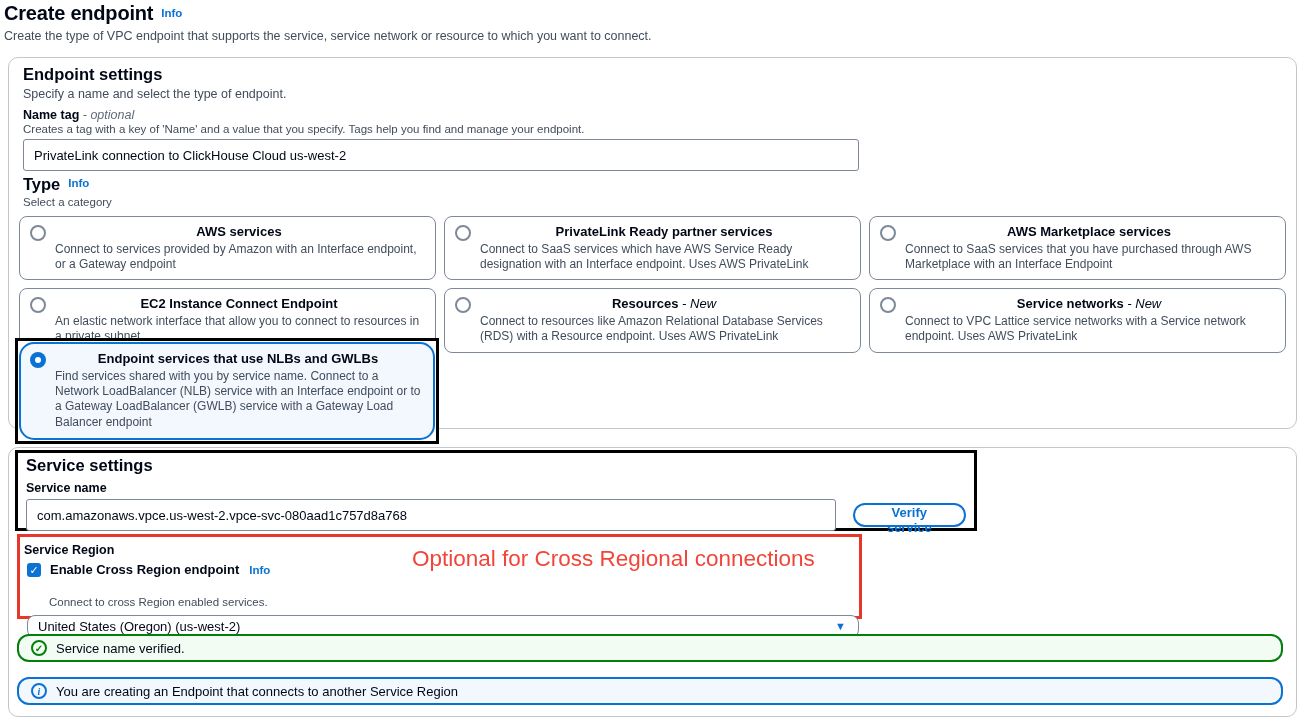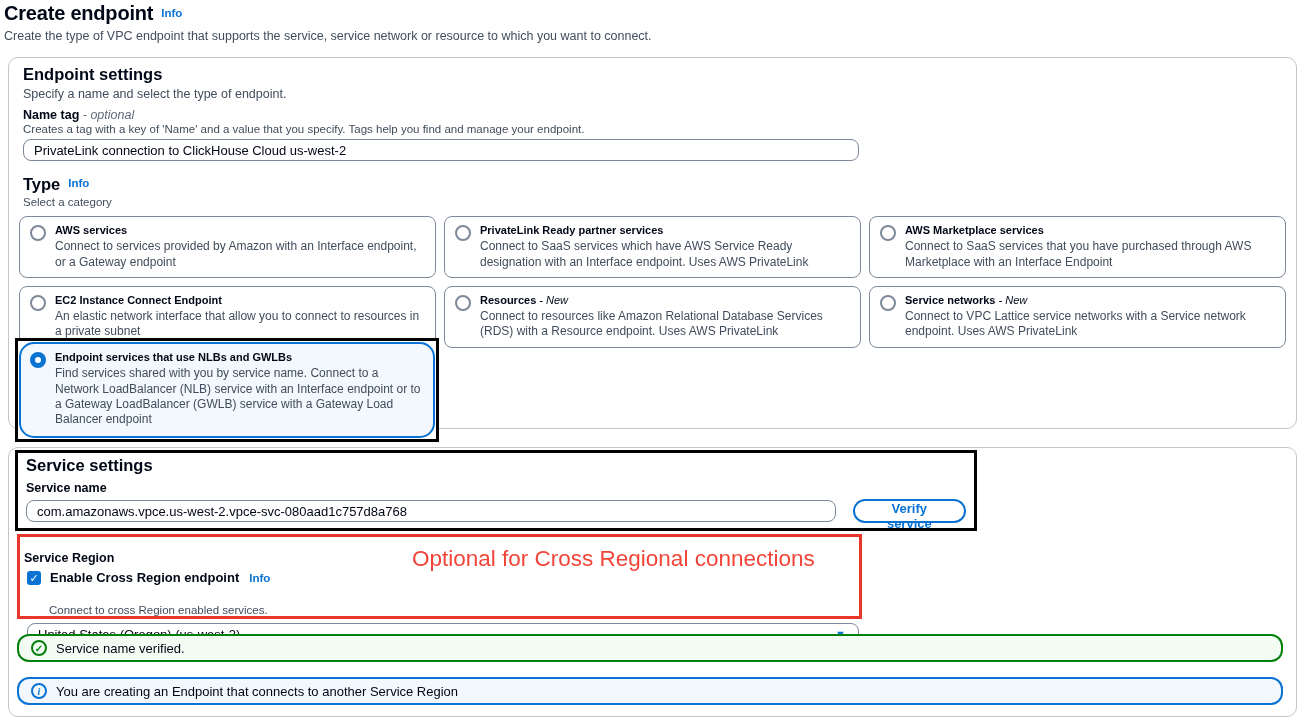--- a/index.html
+++ b/index.html
@@ -20,21 +20,21 @@
   #card-endpoint { top:57px; height:372px; }
   #card-service  { top:447px; height:270px; }
 
   .section-title { font-size:16.5px; font-weight:bold; color:#000716; }
   .section-sub   { font-size:12.5px; color:#414d5c; }
   .field-label   { font-size:12.5px; font-weight:bold; color:#000716; }
   .label-suffix  { font-style:italic; font-weight:normal; color:#5f6b7a; }
   .field-desc    { font-size:11.5px; color:#414d5c; }
 
   .text-input {
-    border:1px solid #7d8998; border-radius:8px; height:22px;
+    border:1px solid #7d8998; border-radius:3px; height:32px;
     font-size:13px; color:#000716; padding:0 10px; background:#fff;
     font-family:"Liberation Sans", sans-serif; display:block;
   }
 
   
   .c1-title    { position:absolute; left:14px; top:7px;  }
   .c1-sub      { position:absolute; left:14px; top:29px; }
   .c1-nt-label { position:absolute; left:14px; top:50px; }
   .c1-nt-desc  { position:absolute; left:14px; top:65px; }
   .c1-nt-input { position:absolute; left:14px; top:81px; width:836px; }
@@ -42,21 +42,21 @@
   .c1-type-sub { position:absolute; left:14px; top:138px; }
 
   .tiles { position:absolute; left:10px; top:158px; width:1267px;
            display:grid; grid-template-columns:repeat(3,1fr); gap:8px; }
   .tile {
     border:1px solid #7d8998; border-radius:8px; background:#fff;
     padding:7px 12px 7px 10px; display:flex; gap:9px; cursor:pointer; min-height:55px;
   }
   .radio { width:16px; height:16px; min-width:16px; border:2px solid #7d8998;
            border-radius:50%; margin-top:1px; background:#fff; }
-  .tile-title { font-size:11px; font-weight:bold; line-height:1.2; }
+  .tile-title { font-size:13px; font-weight:bold; line-height:1.2;text-align:center; }
   .tile-desc  { font-size:12px; color:#414d5c; line-height:1.28; margin-top:2px; }
 
   .annot-black { border:3px solid #000; }
   .selected-wrap { position:absolute; left:6px; top:280px; width:424px; padding:1px; background:#fff; }
   .tile-selected {
     border:2px solid #0972d3; border-radius:15px; background:#f2f8fd;
     padding:7px 12px 8px 9px; display:flex; gap:9px; cursor:pointer;
   }
   .radio-on { width:16px; height:16px; min-width:16px; border-radius:50%;
               background:#0972d3; margin-top:1px; position:relative; }
@@ -69,21 +69,21 @@
   .svc-name-label { margin-top:6px; }
   .svc-row { display:flex; align-items:center; margin-top:4px; }
   .svc-input { width:834px; }
   .verify-btn {
     margin-left:17px; height:24px; padding:0 14px; background:#fff;
     border:2px solid #0972d3; border-radius:14px; color:#0972d3;
     font-size:13px; font-weight:bold; font-family:"Liberation Sans", sans-serif; cursor:pointer;
   }
 
   .region-rect { position:absolute; left:8px; top:86px; width:845px; height:85px;
-                 border:3px solid #e8362b; background:#fff; padding:14px 6px 0 4px; }
+                 border:3px solid #e8362b; background:#fff; padding:6px 6px 0 4px; }
   .cb-row { display:flex; align-items:center; margin-top:5px; margin-left:3px; }
   .checkbox { width:14px; height:14px; min-width:14px; background:#0972d3; border-radius:3px;
               color:#fff; font-size:11px; line-height:14px; text-align:center; cursor:pointer; }
   .cb-label { font-size:13px; font-weight:bold; margin-left:9px; }
   .cb-info  { margin-left:10px; vertical-align:0; }
   .cb-desc  { margin-left:25px; margin-top:19px; }
   .select {
     position:relative; margin:7px 0 0 3px; width:832px; height:23px;
     border:1px solid #7d8998; border-radius:8px; background:#fff;
     font-size:13px; line-height:21px; padding:0 26px 0 10px; cursor:pointer;

